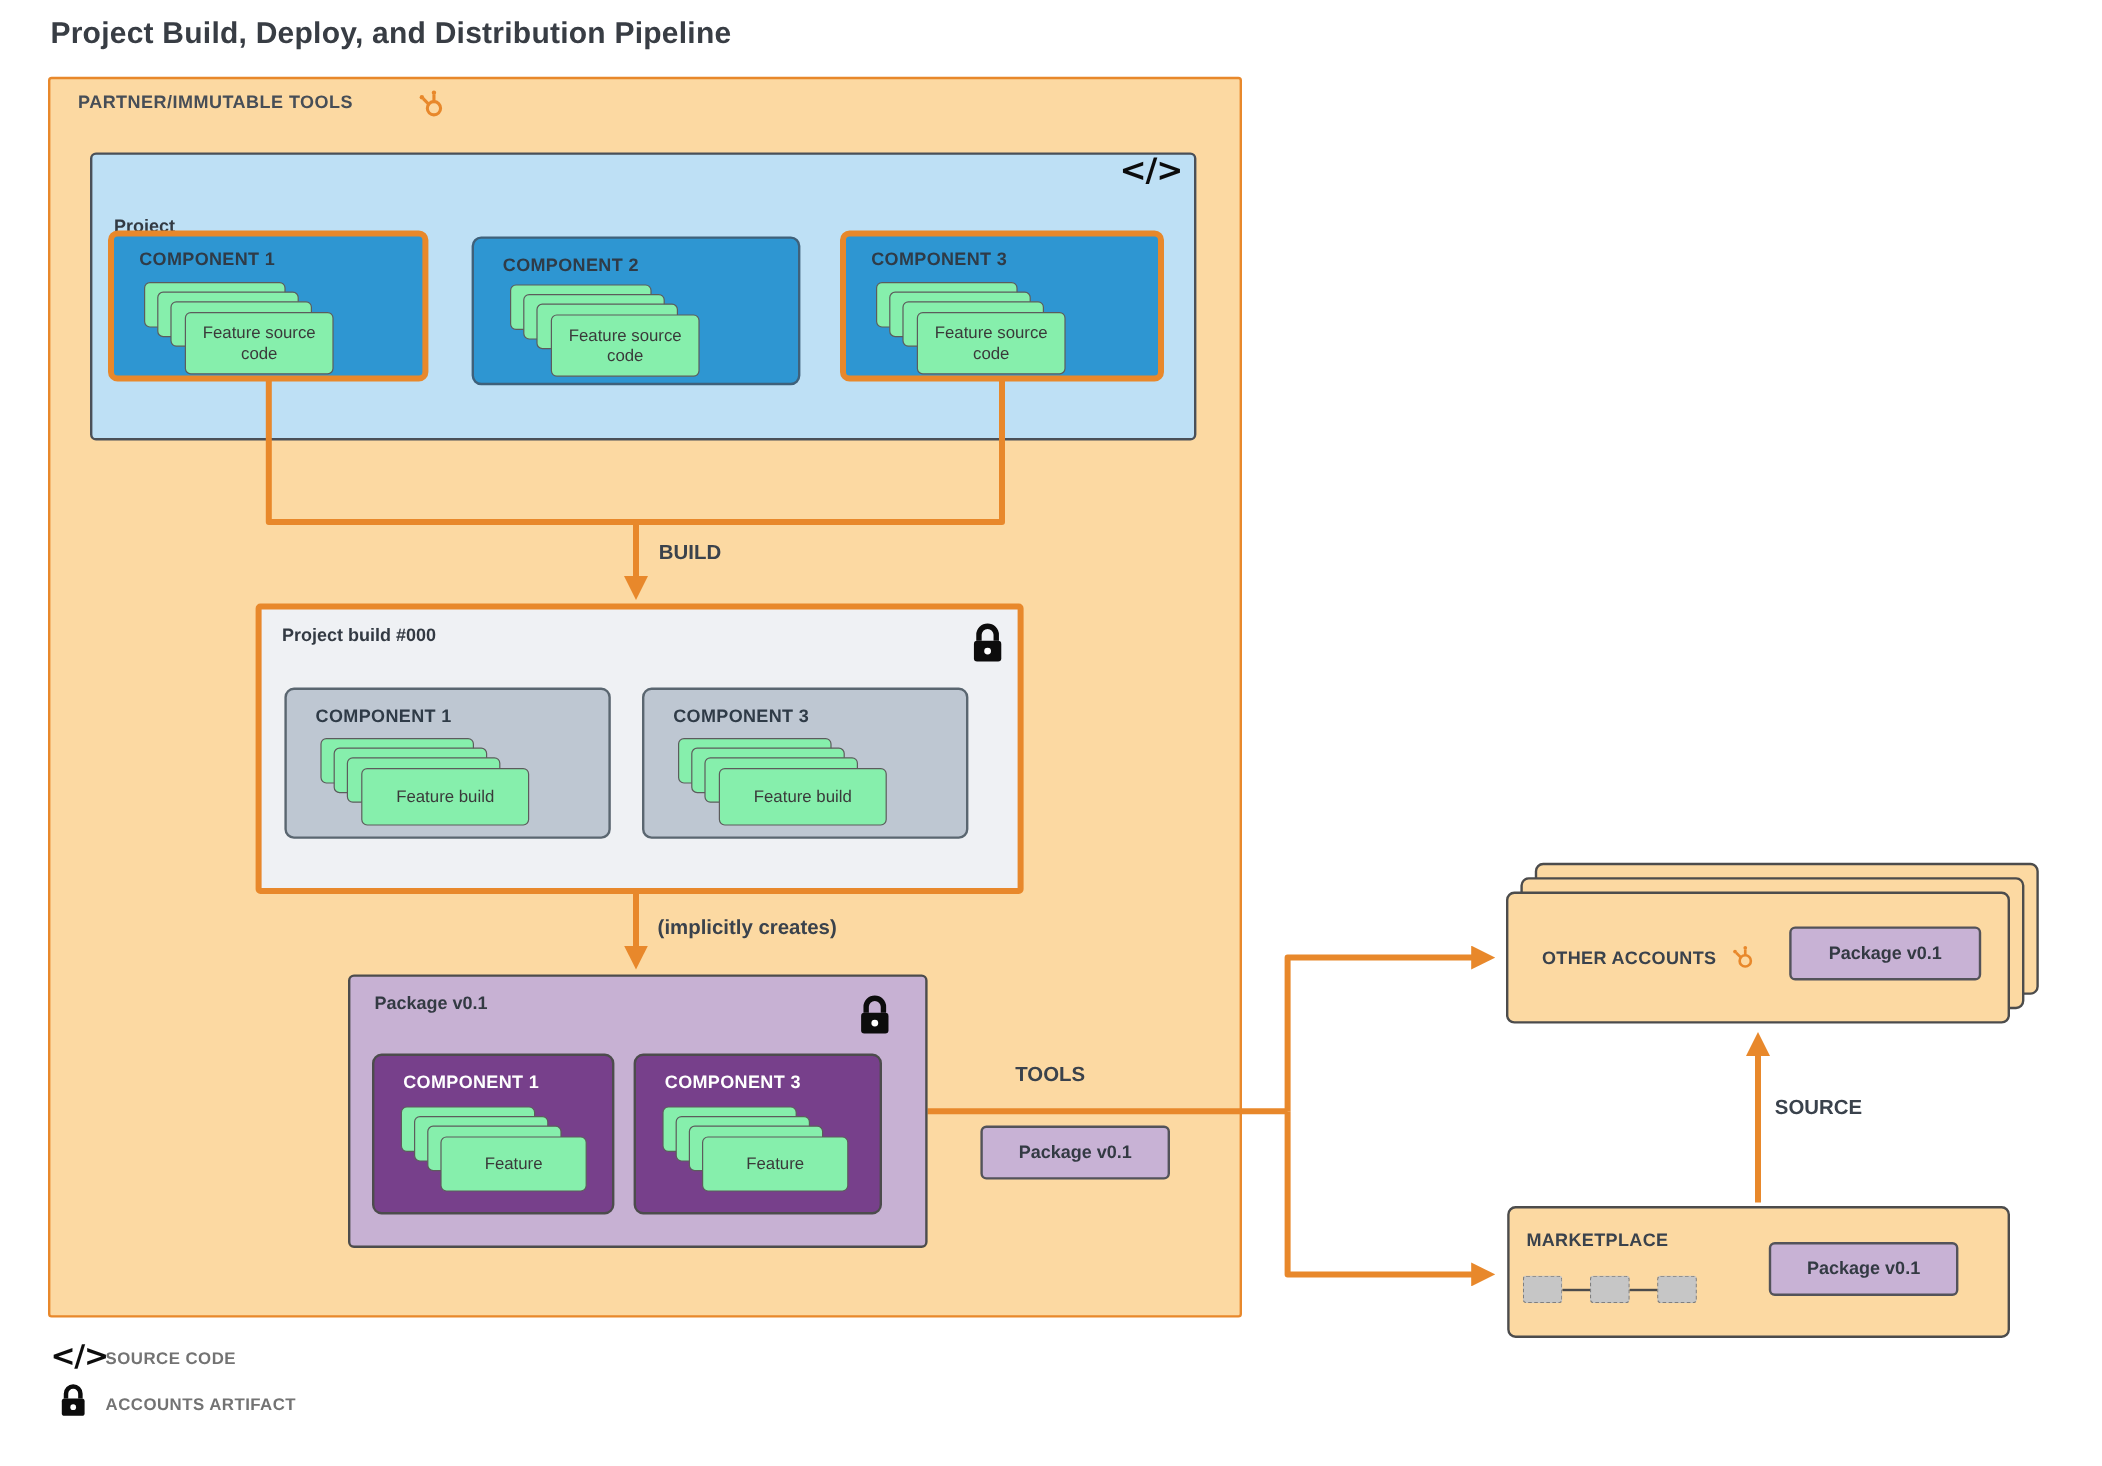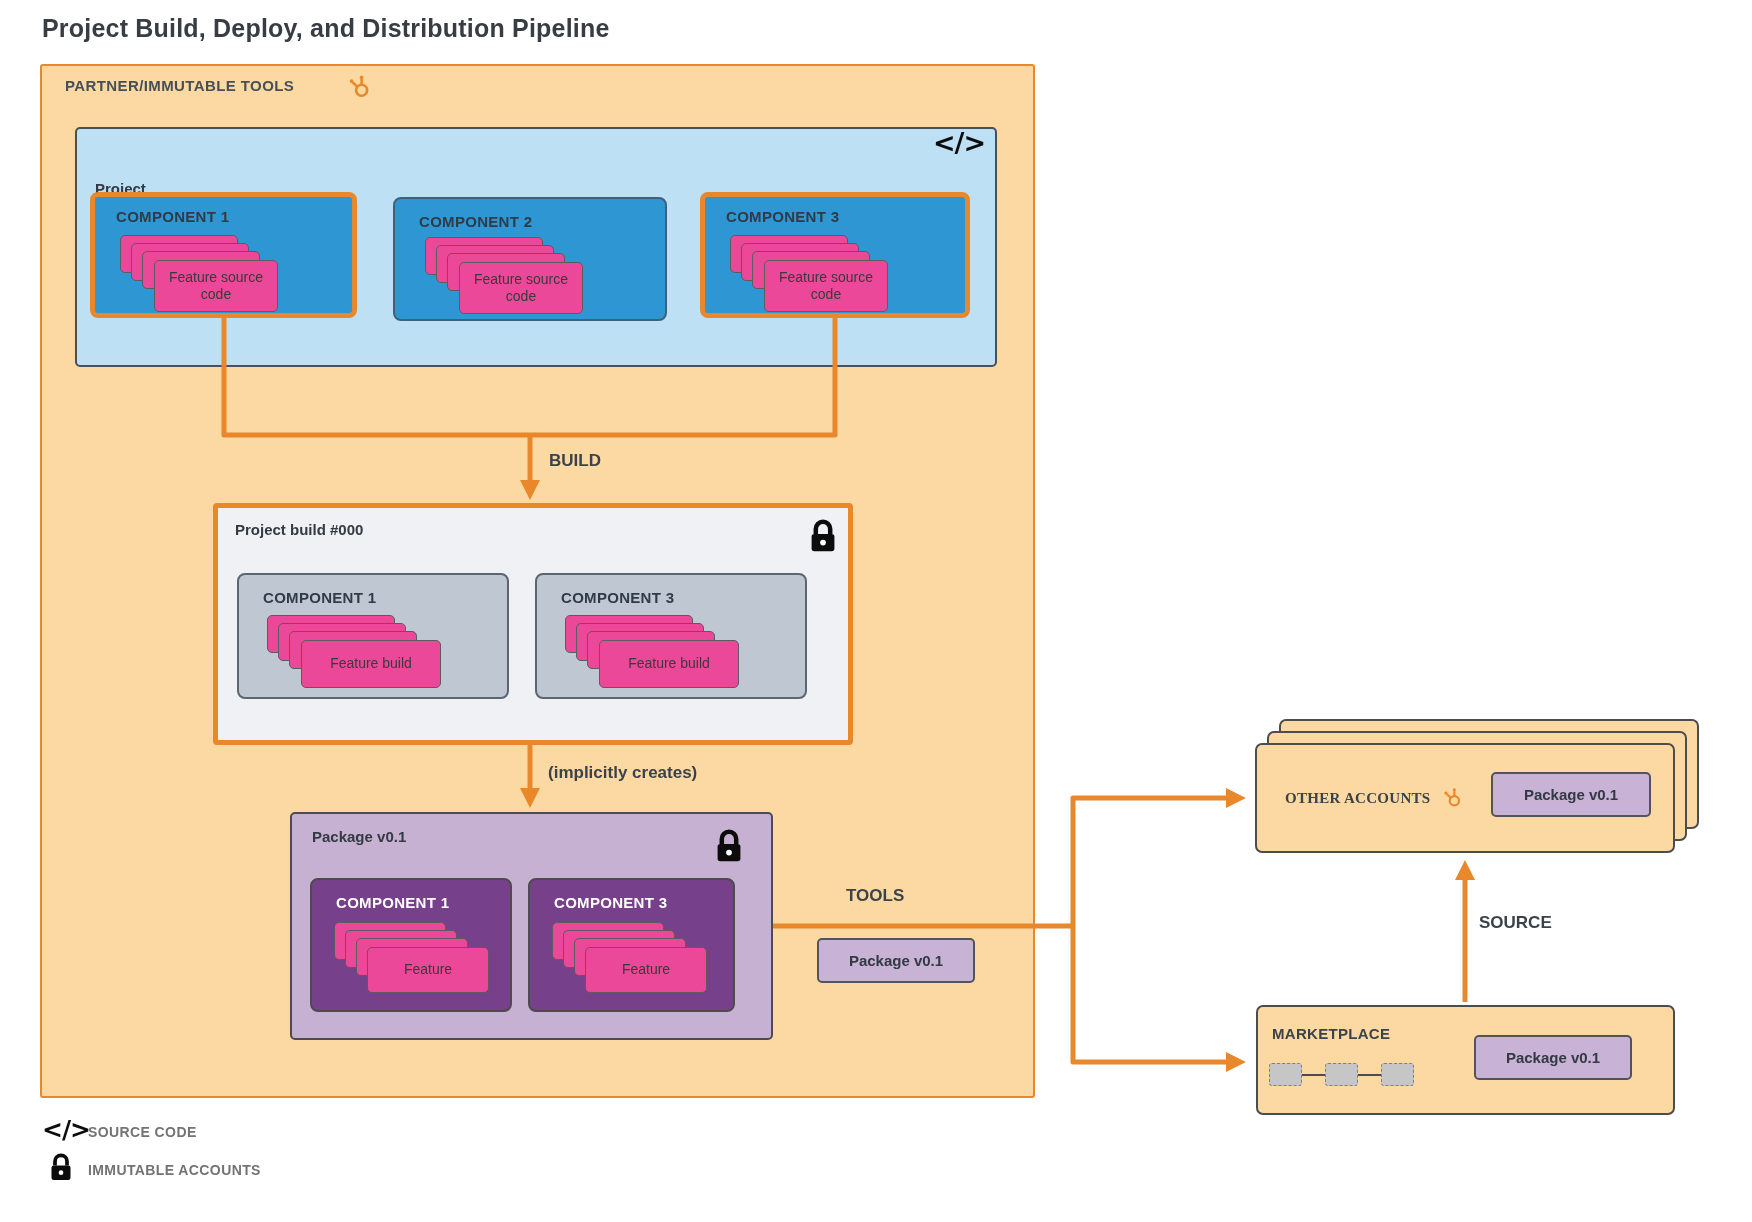--- a/index.html
+++ b/index.html
@@ -1,19 +1,19 @@
 <!DOCTYPE html>
 <html><head>
 <meta charset="utf-8">
 <style>
   html,body{margin:0;padding:0;background:#ffffff;}
   .canvas{position:relative;width:1752px;height:1222px;background:#ffffff;
           font-family:"Liberation Sans",sans-serif;color:#3a424c;overflow:hidden;}
   .abs{position:absolute;}
-  .bold{font-weight:bold;font-family:Liberation Serif, serif;}
+  .bold{font-weight:bold;}
 
   .page-title{left:42px;top:14px;font-size:25px;font-weight:bold;color:#383d44;letter-spacing:.2px;}
 
   .partner-box{left:40px;top:64px;width:995px;height:1034px;background:#fcd9a2;
                border:2px solid #e8882b;border-radius:3px;box-sizing:border-box;}
   .partner-label{left:65px;top:77px;font-size:15px;font-weight:bold;color:#474e57;letter-spacing:.4px;}
 
   .project-box{left:75px;top:127px;width:922px;height:240px;background:#bee0f5;
                border:2px solid #4a5058;border-radius:5px;box-sizing:border-box;}
   .project-label{left:95px;top:139px;font-size:15px;font-weight:bold;color:#333a43;margin-top:41px;}
@@ -24,21 +24,21 @@
   .comp{border-radius:8px;box-sizing:border-box;}
   .comp-blue{background:#2e96d2;border:2px solid #3f617a;}
   .comp-hl{border:5px solid #e8882b;}
   .comp-gray{background:#bec7d2;border:2px solid #5a6670;}
   .comp-purple{background:#77408b;border:2px solid #4c4c4c;}
   .comp-label{position:absolute;left:24px;top:14px;font-size:15px;font-weight:bold;color:#2f3b47;letter-spacing:.3px;}
   .comp-hl .comp-label{left:21px;top:11px;}
   .comp-purple .comp-label{color:#ffffff;}
 
   .stack{position:absolute;}
-  .card{position:absolute;background:#ec4899;border:1.5px solid #5c5c5c;border-radius:5px;box-sizing:border-box;}
+  .card{position:absolute;background:#86efac;border:1.5px solid #5c5c5c;border-radius:5px;box-sizing:border-box;}
   .front{display:flex;align-items:center;justify-content:center;text-align:center;
          font-size:14px;color:#3a3a3a;line-height:1.22;}
 
   .flow-label{font-size:17px;font-weight:bold;color:#3a424c;}
 
   .build-box{left:213px;top:503px;width:640px;height:242px;background:#eff1f4;
              border:5px solid #e8882b;border-radius:4px;box-sizing:border-box;}
   .build-label{left:235px;top:521px;font-size:15px;font-weight:bold;color:#333a43;}
 
   .package-box{left:290px;top:812px;width:483px;height:228px;background:#c7b1d3;
@@ -222,15 +222,15 @@
     <div class="badge" style="position:absolute;left:216px;top:28px;width:158px;height:45px">Package v0.1</div>
   </div>
 
   <div class="abs code-glyph" style="left:42px;top:1115px;font-size:25px;letter-spacing:-1px">&lt;/&gt;</div>
   <div class="abs legend-text" style="left:88px;top:1124px">SOURCE CODE</div>
   <svg class="abs" style="left:46px;top:1152px" width="30" height="32" viewBox="0 0 24 25">
     <path d="M7.2 10.5 V7.2 a4.8 4.8 0 0 1 9.6 0 V10.5" fill="none" stroke="#0c0c0c" stroke-width="3"></path>
     <rect x="4.4" y="10.5" width="15.2" height="11.5" rx="1.8" fill="#0c0c0c"></rect>
     <circle cx="12" cy="16.2" r="1.9" fill="#ffffff"></circle>
   </svg>
-  <div class="abs legend-text" style="left:88px;top:1162px">IMMUTABLE ACCOUNTS</div>
+  <div class="abs legend-text" style="left:88px;top:1162px">ACCOUNTS ARTIFACT</div>
 
 </div>
 
 </body></html>

